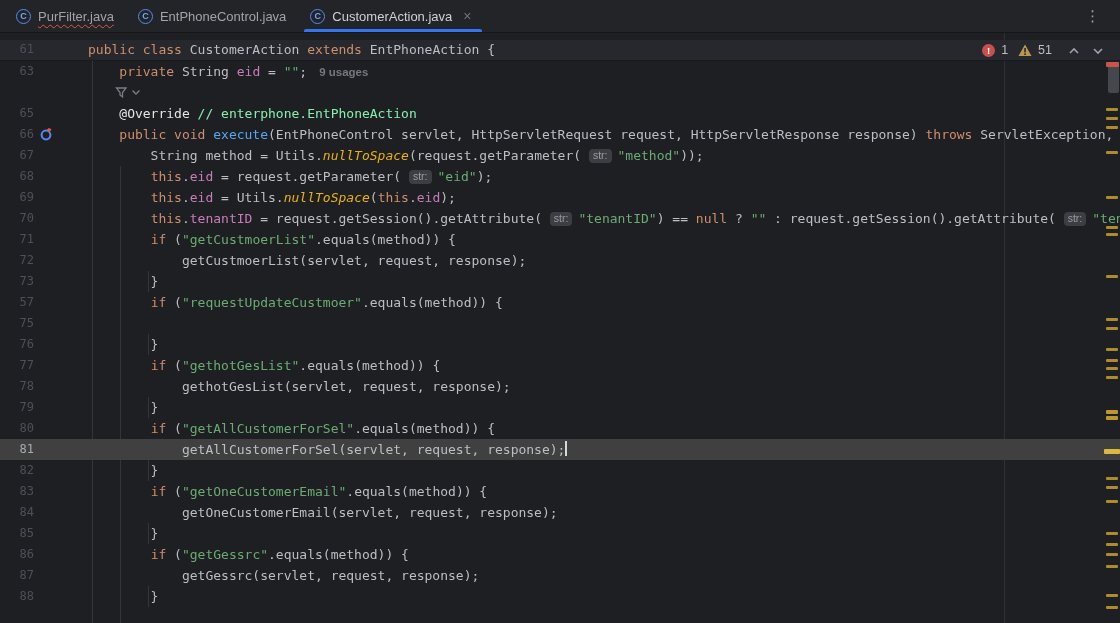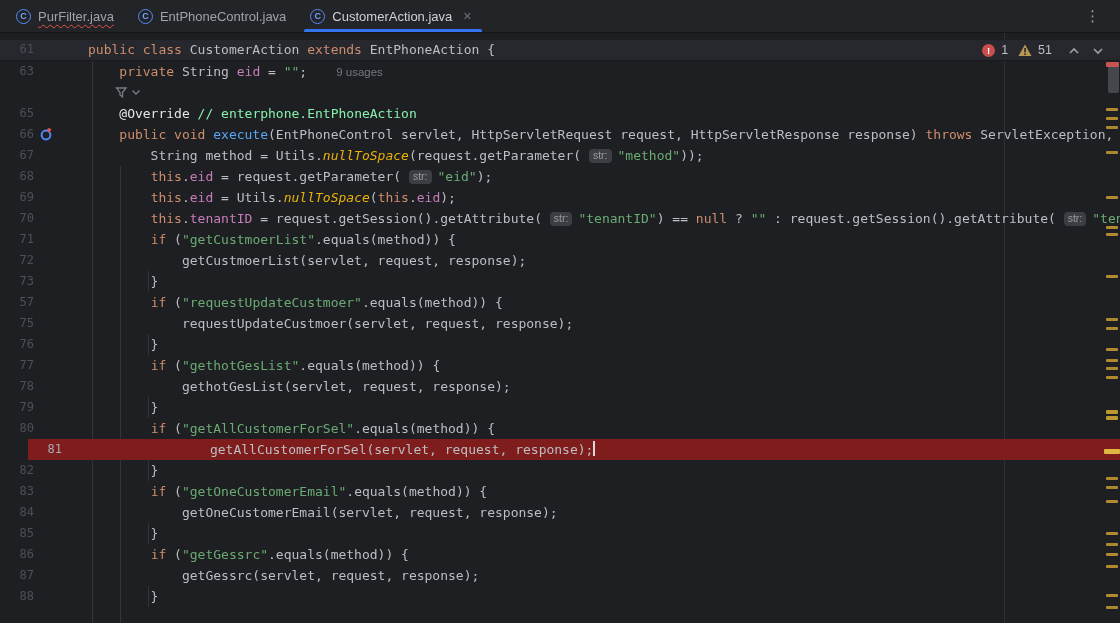--- a/index.html
+++ b/index.html
@@ -46,42 +46,43 @@
   }
   .marginguide{ position:absolute; left:1004px; top:0; bottom:0; width:1px; background:#2E3034; }
   .iguide{ position:absolute; width:1px; background:#33353B; }
   .sticky{
     position:absolute; top:7px; left:0; right:0; height:21px; z-index:6;
     background:#26282E; border-bottom:1px solid #191A1D;
     display:flex; align-items:flex-end;
   }
   .lines{ position:absolute; top:28px; left:0; right:0; z-index:2; }
   .row{ display:flex; height:21px; position:relative; }
-  .row.current{ background:#7f1d1d;margin-left:28px; }
+  .row.current{ background:#404040; }
   .gutter{ width:80px; flex:0 0 auto; display:flex; align-items:center; }
   .lnum{ width:34px; text-align:right; color:#4B5059; font-size:12px; }
   .row.current .lnum{ color:#A9ABB2; }
   .gicon{ width:24px; height:16px; margin-left:5px; display:flex; align-items:center; }
   .code{ white-space:pre; padding-left:8px; color:#BCBEC4; }
   .tok-kw{ color:#CF8E6D; }
   .tok-str{ color:#6AAB73; }
   .tok-field{ color:#C77DBB; }
   .tok-mdecl{ color:#56A8F5; }
   .tok-smethod{ font-style:italic; color:#eab308; }
   .tok-ann{ color:#e5e5e5; }
   .tok-comment{ color:#86efac; }
   .tok-plain{ color:#BCBEC4; }
   .inlay-badge{
     display:inline-block; background:#3C3E43; color:#999DA3;
     font-family:"Liberation Sans", sans-serif; font-size:10.5px; line-height:13px;
     border-radius:4px; padding:0 4px 1px; margin-right:6px; vertical-align:1px;
   }
   .inlay-usages{
     color:#74787F; font-family:"Liberation Sans", sans-serif; font-size:11.5px;
-    margin-left:29px;
+    margin-left:12px;
+    font-weight:bold;
   }
   .caret{ display:inline-block; width:1.5px; height:15px; background:#D6D8DC; vertical-align:-2px; }
   
   .inspections{
     position:absolute; right:16px; top:0; height:21px; z-index:7;
     display:flex; align-items:center; gap:6px; cursor:pointer;
     font-family:"Liberation Sans", sans-serif; font-size:12.5px; color:#BCBEC4;
   }
   .errdot{
     width:13px; height:13px; border-radius:50%; background:#C94F4F; color:#fff;
@@ -256,21 +257,20 @@
             <span class="lnum">57</span>
             <span class="gicon"></span>
           </div>
           <div class="code"><span class="tok-plain">        </span><span class="tok-kw">if</span><span class="tok-plain"> (</span><span class="tok-str">"requestUpdateCustmoer"</span><span class="tok-plain">.equals(method)) {</span></div>
         </div>
         <div class="row">
           <div class="gutter">
             <span class="lnum">75</span>
             <span class="gicon"></span>
           </div>
-          <div class="code"><span class="tok-plain">            requestUpdateCustmoer(servlet, request, response);</span></div>
         </div>
         <div class="row">
           <div class="gutter">
             <span class="lnum">76</span>
             <span class="gicon"></span>
           </div>
           <div class="code"><span class="tok-plain">        }</span></div>
         </div>
         <div class="row">
           <div class="gutter">

